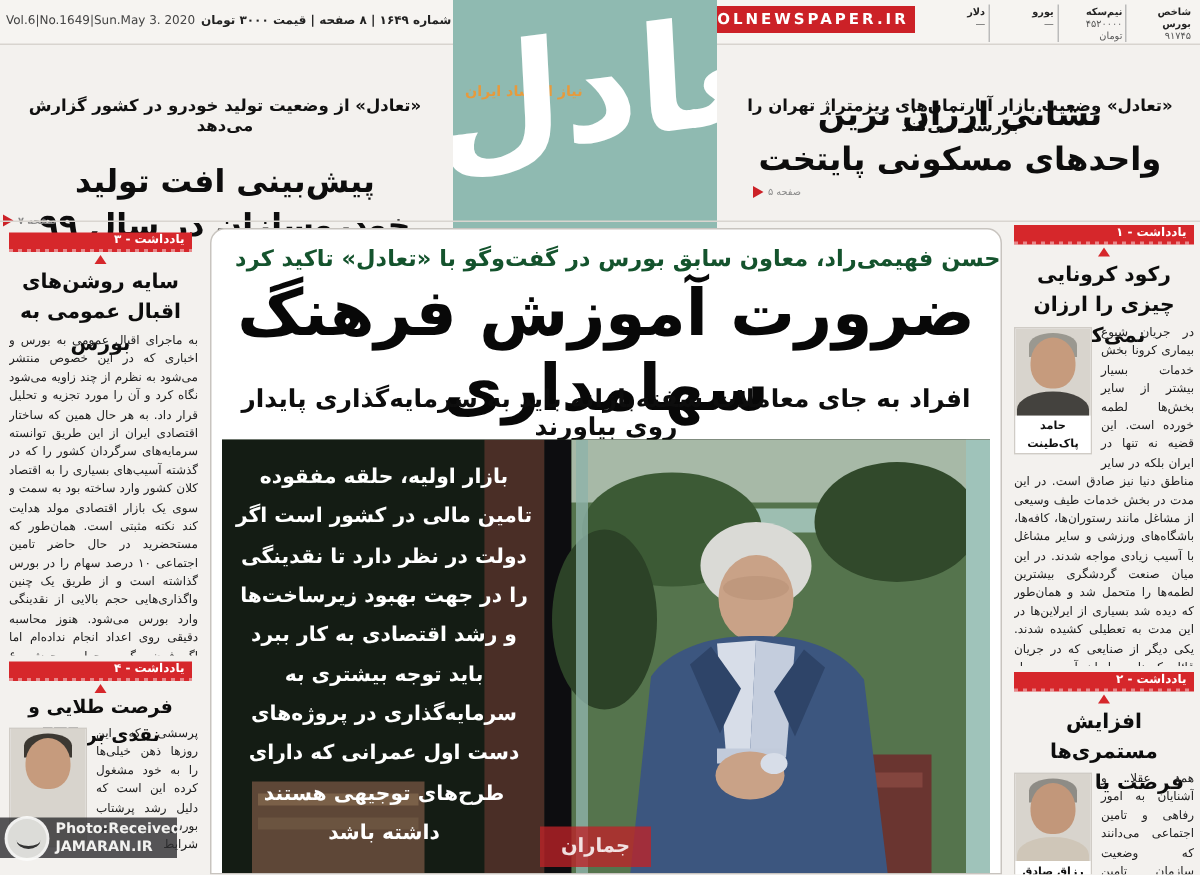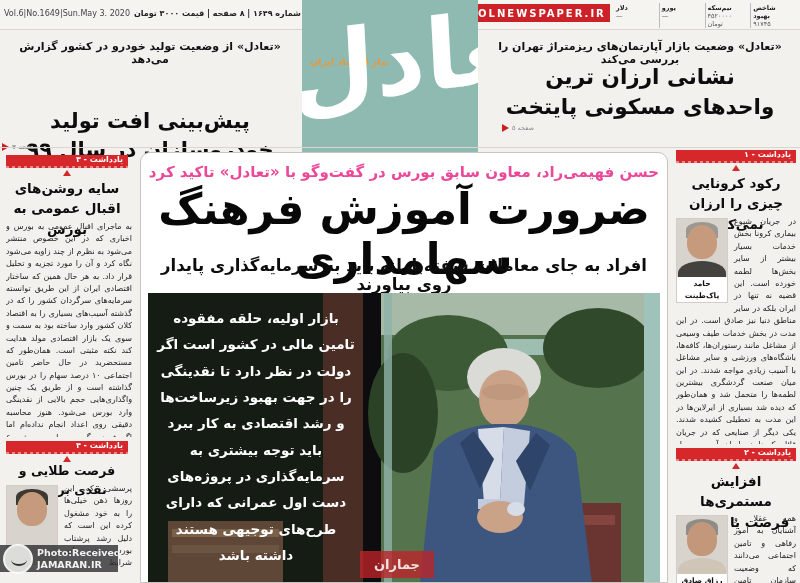--- a/index.html
+++ b/index.html
@@ -14,54 +14,54 @@
   .abs { position:absolute; }
 
   
   .topbar { left:0; top:0; width:800px; height:30px; background:#f6f4f1; border-bottom:1px solid #d8d4cf; }
   .dateline { left:4px; top:9px; width:385px; display:flex; gap:4px; align-items:center; font-size:8px; color:#333; white-space:nowrap; overflow:hidden; }
   .date-en { font-size:8px; color:#444; }
   .date-fa { direction:rtl; font-size:8px; font-weight:bold; color:#222; }
   .urlbar { left:392px; top:4px; width:218px; height:18px; background:#cc2127; color:#fff;
     display:flex; align-items:center; justify-content:center; font-size:10px; font-weight:bold; letter-spacing:2px; }
   .market { left:614px; top:3px; width:182px; height:25px; display:flex; direction:rtl; }
-  .market-cell { flex:1; border-left:1px solid #bbb; padding:1px 2px; text-align:left; }
+  .market-cell { flex:1; border-left:1px solid #bbb; padding:1px 2px; text-align:right; }
   .market-cell:last-child { border-left:none; }
   .market-label { font-size:6.5px; font-weight:bold; color:#222; direction:rtl; }
   .market-value { font-size:6.5px; color:#555; direction:rtl; }
 
   
   .logo-box { left:302px; top:0; width:176px; height:163px; background:#8fbab1; overflow:hidden; }
   .logo-word { position:absolute; left:-12px; top:8px; width:200px; text-align:center;
     font-size:98px; font-weight:bold; color:#fff; transform:rotate(-7deg) skewX(-4deg); line-height:1.1; }
   .logo-tagline { position:absolute; left:8px; top:56px; font-size:9.5px; font-weight:bold; color:#e79a3c; direction:rtl; }
   .barcode { position:absolute; left:0; bottom:0; width:176px; height:11px; background:#fff;
     background-image:repeating-linear-gradient(90deg,#2a2a2a 0 1px,transparent 1px 3px,#2a2a2a 3px 4px,transparent 4px 7px);
   }
 
   
-  .story-kicker { font-size:11px; font-weight:bold; text-align:center; direction:rtl; color:#111; }
+  .story-kicker { font-size:11px; font-weight:bold; text-align:center; direction:rtl; color:#111;margin-top:24px; }
   .story-title { font-weight:bold; text-align:center; direction:rtl; color:#0d0d0d; line-height:1.4; }
   .tr-kicker { left:485px; top:40px; width:310px; }
   .tr-title  { left:505px; top:62px; width:270px; font-size:21.5px; }
   .tl-kicker { left:8px;  top:40px; width:284px; }
   .tl-title  { left:22px; top:62px; width:256px; font-size:21px;margin-top:45px; }
   .page-ref { display:flex; align-items:center; gap:3px; }
   .page-ref-tr { left:502px; top:124px; }
   .page-ref-tl { left:2px; top:143px;font-weight:bold; }
   .tri-right { width:0; height:0; border-top:4px solid transparent; border-bottom:4px solid transparent; border-left:7px solid #cc2127; }
   .page-ref-text { font-size:6.5px; color:#888; direction:rtl; }
 
   .h-rule { left:0; top:147px; width:800px; height:1px; background:#d9d5d0; }
 
   
   .main-card { left:140px; top:152px; width:528px; height:431px; background:#fff;
     border:1px solid #c8c4bf; border-radius:10px 10px 0 0; overflow:hidden; }
-  .main-kicker { position:absolute; left:0; top:10px; width:100%; text-align:center;
-    font-size:15px; font-weight:bold; direction:rtl; color:#ec4899; }
+  .main-kicker { position:absolute; left:0; top:10px; width:100%; 
+    font-size:15px; font-weight:bold; direction:rtl; color:#14532d; }
   .main-headline { position:absolute; left:0; top:31px; width:100%; text-align:center;
     font-size:43px; font-weight:bold; direction:rtl; color:#080808; letter-spacing:-1px; }
   .main-subhead { position:absolute; left:0; top:103px; width:100%; text-align:center;
     font-size:16.5px; font-weight:bold; direction:rtl; color:#0d0d0d; }
   .main-photo { position:absolute; left:7px; top:140px; width:512px; height:291px; overflow:hidden; background:#23301f; }
   .pull-quote { position:absolute; left:8px; top:12px; width:200px; text-align:center;
     font-size:13.5px; font-weight:bold; color:#fff; direction:rtl; line-height:1.95; z-index:5; }
   .photo-stamp { position:absolute; left:212px; bottom:6px; width:74px; height:27px;
     background:rgba(190,35,40,0.78); z-index:6; display:flex; align-items:center; justify-content:center; }
   .photo-stamp-text { color:rgba(255,255,255,0.85); font-size:13px; font-weight:bold; direction:rtl; }
@@ -99,21 +99,21 @@
   <span class="date-en">Vol.6|No.1649|Sun.May 3. 2020</span>
   <span class="date-fa">یکشنبه ۱۲ اردیبهشت ۱۳۹۹ | ۹ رمضان ۱۴۴۱ | سال ششم | شماره ۱۶۴۹ | ۸ صفحه | قیمت ۳۰۰۰ تومان</span>
 </div>
 
 <div class="abs urlbar">
   <span>WWW.TAADOLNEWSPAPER.IR</span>
 </div>
 
 <div class="abs market">
   <div class="market-cell">
-    <div class="market-label">شاخص بهبود</div>
+    <div class="market-label">شاخص بورس</div>
     <div class="market-value">۹۱۷۴۵</div>
   </div>
   <div class="market-cell">
     <div class="market-label">نیم‌سکه</div>
     <div class="market-value">۴۵۲۰۰۰۰ تومان</div>
   </div>
   <div class="market-cell">
     <div class="market-label">یورو</div>
     <div class="market-value">—</div>
   </div>

